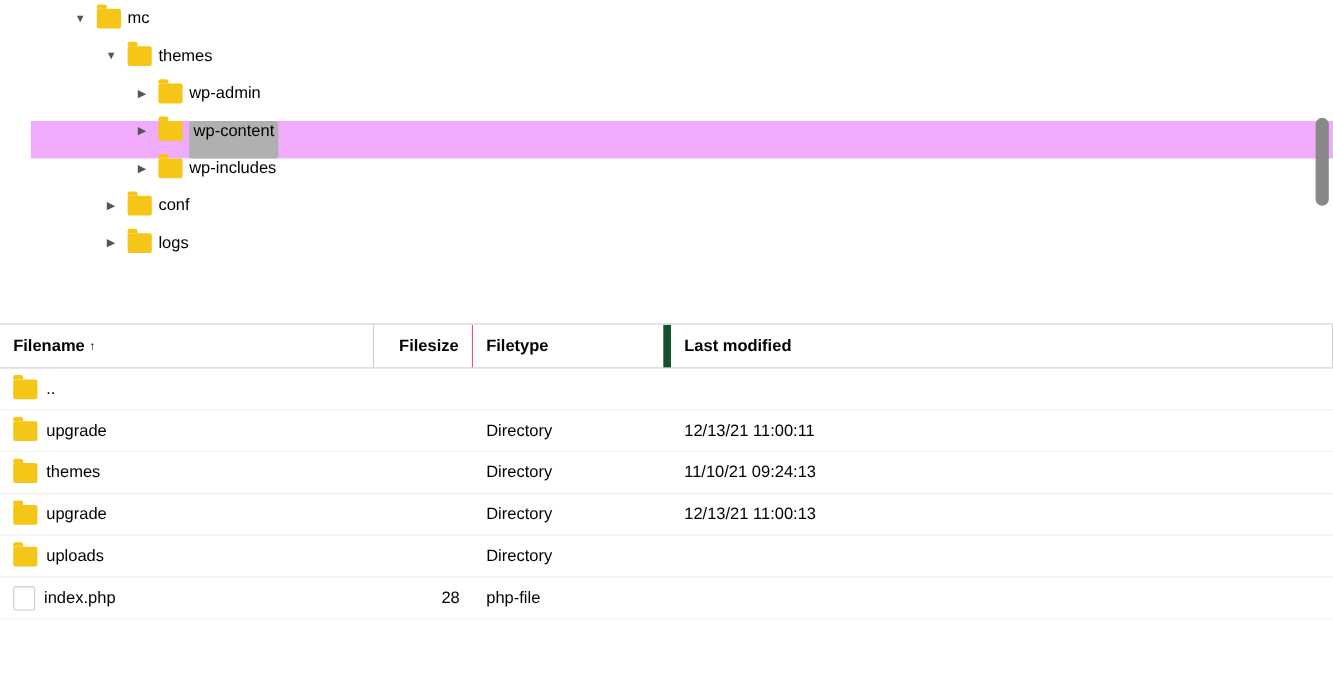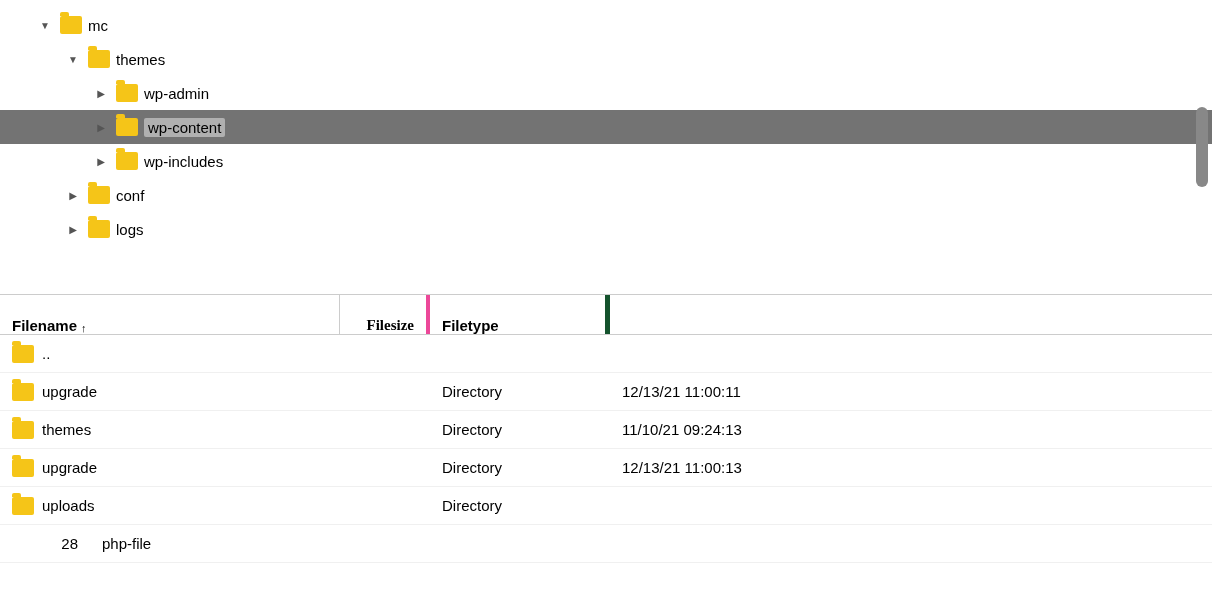--- a/index.html
+++ b/index.html
@@ -30,29 +30,29 @@
     }
 
     .tree-scroll-area {
       height: 100%;
       overflow: hidden;
       padding: 8px 0;
     }
 
     .tree-item {
       display: flex;
-      align-items: center;
       height: 34px;
       padding: 0 8px;
       cursor: pointer;
       white-space: nowrap;
+      margin-left: 28px;
     }
 
     .tree-item.selected {
-      background: #737373;
+      background: #f0abfc;
     }
 
     .tree-chevron {
       width: 18px;
       height: 18px;
       display: flex;
       align-items: center;
       justify-content: center;
       font-size: 10px;
       color: #555;
@@ -127,43 +127,42 @@
       display: flex;
       align-items: center;
       border-bottom: 1px solid #ccc;
       background: #fff;
       height: 40px;
       flex-shrink: 0;
     }
 
     .file-header-cell {
       display: flex;
-      align-items: flex-end;
+      align-items: center;
       font-size: 15px;
       font-weight: 600;
       color: #000;
       padding: 0 12px;
       height: 100%;
     }
 
     .file-header-cell.filename-col {
       flex: 0 0 340px;
       border-right: 1px solid #ccc;
     }
 
     .file-header-cell.filesize-col {
       flex: 0 0 90px;
-      border-right: 4px solid #ec4899;
+      border-right: 1px solid #ec4899;
       justify-content: flex-end;
-      font-family: Liberation Serif, serif;
     }
 
     .file-header-cell.filetype-col {
       flex: 0 0 180px;
-      border-right: 5px solid #14532d;
+      border-right: 7px solid #14532d;
     }
 
     .file-header-cell.lastmod-col {
       flex: 1;
       border-right: 1px solid #ccc;
     }
 
     .sort-arrow {
       margin-left: 4px;
       font-size: 11px;
@@ -318,20 +317,23 @@
     <div class="file-header-cell filename-col">
       <span>Filename</span>
       <span class="sort-arrow">↑</span>
     </div>
     <div class="file-header-cell filesize-col">
       <span>Filesize</span>
     </div>
     <div class="file-header-cell filetype-col">
       <span>Filetype</span>
     </div>
+    <div class="file-header-cell lastmod-col">
+      <span>Last modified</span>
+    </div>
   </div>
 
   <div class="file-list">
 
     <div class="file-row">
       <div class="file-cell filename-col">
         <div class="dotdot-icon"></div>
         <span>..</span>
       </div>
       <div class="file-cell filesize-col"></div>
@@ -372,18 +374,22 @@
     <div class="file-row">
       <div class="file-cell filename-col">
         <div class="file-folder-icon"></div>
         <span>uploads</span>
       </div>
       <div class="file-cell filesize-col"></div>
       <div class="file-cell filetype-col">Directory</div>
     </div>
 
     <div class="file-row">
+      <div class="file-cell filename-col">
+        <div class="file-php-icon"></div>
+        <span>index.php</span>
+      </div>
       <div class="file-cell filesize-col">28</div>
       <div class="file-cell filetype-col">php-file</div>
     </div>
 
   </div>
 </div>
 
 </body></html>

